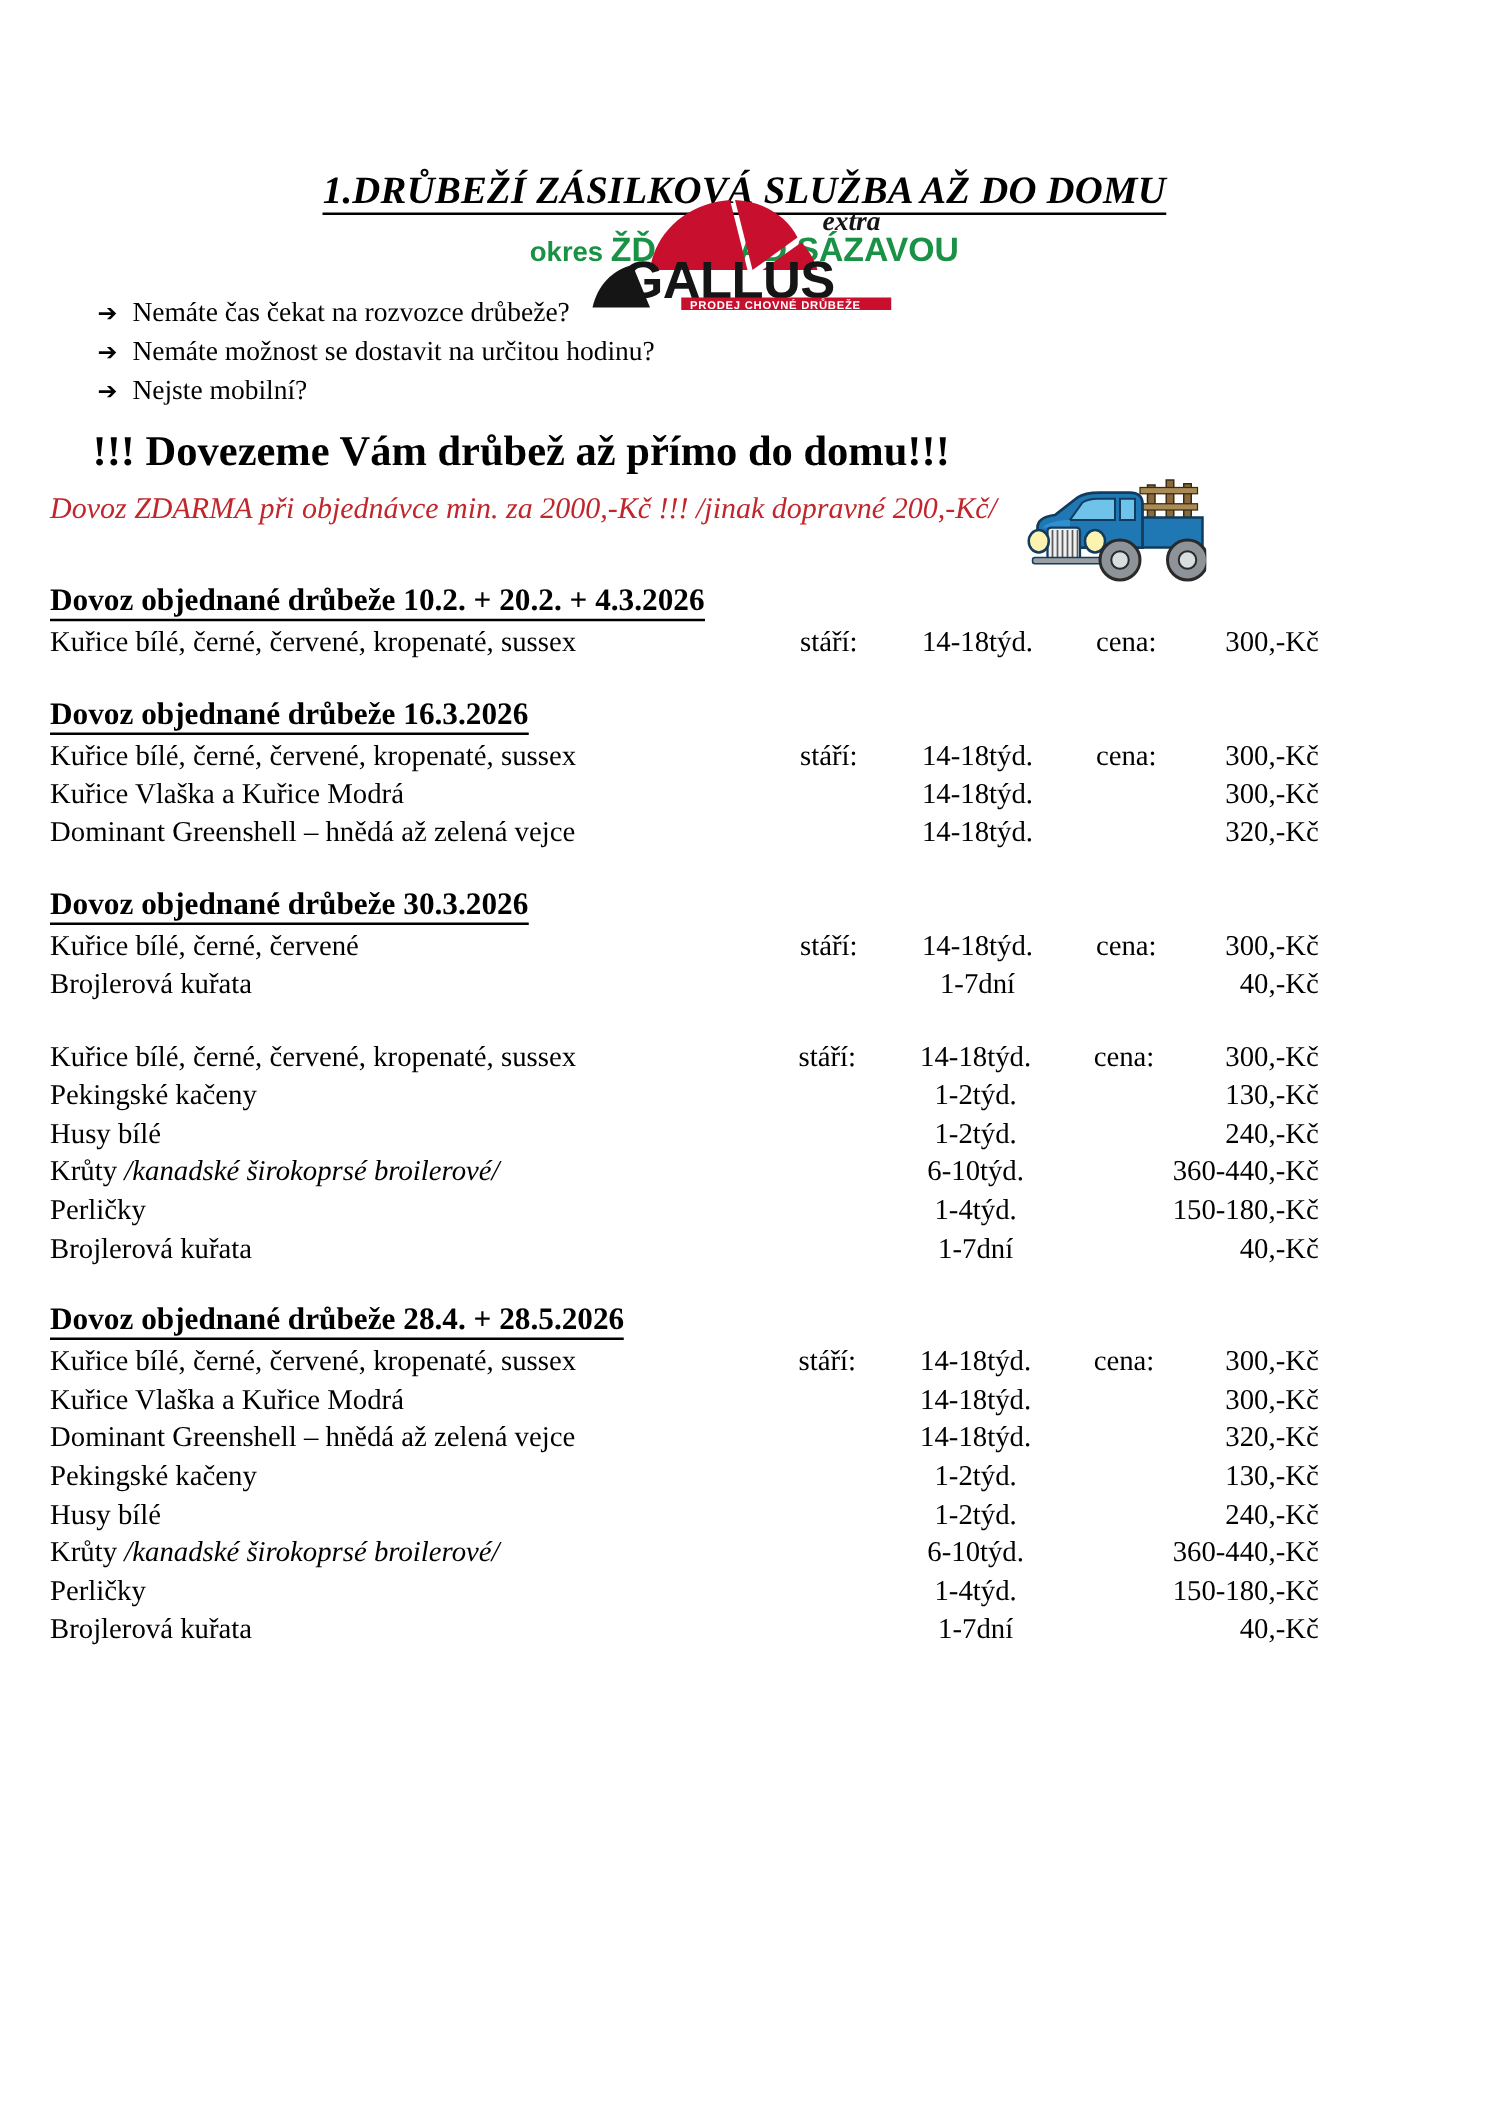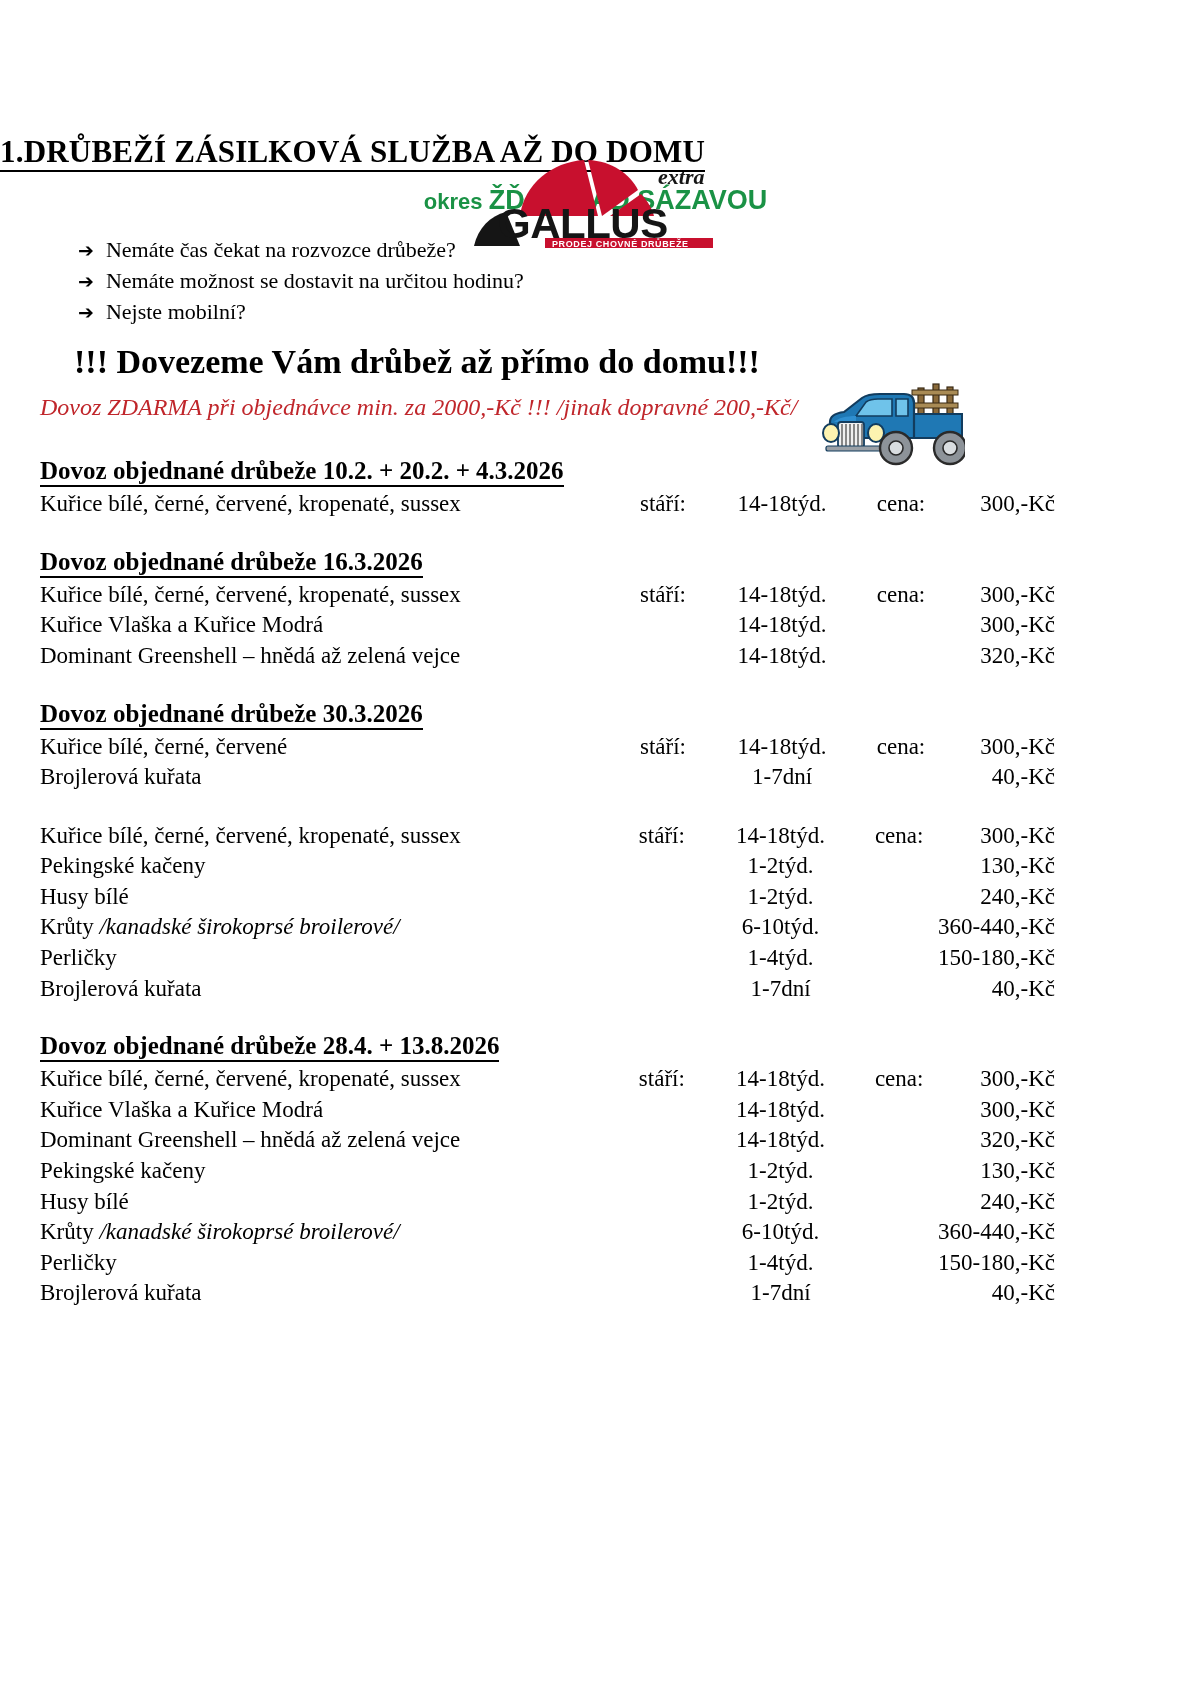--- a/index.html
+++ b/index.html
@@ -36,24 +36,26 @@
   .logo {
     position: relative;
     width: 272px;
     height: 94px;
   }
   .logo svg { display: block; }
 
   
   .title {
     margin-top: 136px;
+    text-align: center;
     font-size: 31px;
     font-weight: bold;
     letter-spacing: 0.2px;
     line-height: 1.05;
+    font-style: italic;
   }
   .title span {
     border-bottom: 2px solid #000;
     padding-bottom: 1px;
   }
   .subtitle {
     margin-top: 16px;
     text-align: center;
     font-family: "Liberation Sans", "DejaVu Sans", sans-serif;
     font-size: 27px;
@@ -104,21 +106,21 @@
     margin-left: 40px;
     font-size: 24px;
     font-style: italic;
     color: #c0262b;
     white-space: nowrap;
   }
   .freeship b { font-weight: normal; }
 
   
   .sections {
-    margin-top: 36px;
+    margin-top: 46px;
     margin-left: 40px;
     width: 1015px;
   }
   .section { margin-bottom: 28px; }
   .section-heading {
     font-size: 25px;
     font-weight: bold;
     margin-bottom: 4px;
   }
   .section-heading span {
@@ -348,21 +350,21 @@
               <td class="c-name"><span>Brojlerová kuřata</span></td>
               <td class="c-lbl-a"></td>
               <td class="c-age">1-7dní</td>
               <td class="c-lbl-p"></td>
               <td class="c-price">40,-Kč</td>
             </tr>
           </tbody>
         </table>
       </div>
       <div class="section">
-        <div class="section-heading"><span>Dovoz objednané drůbeže 28.4. + 13.8.2026</span></div>
+        <div class="section-heading"><span>Dovoz objednané drůbeže 28.4. + 28.5.2026</span></div>
         <table class="rows">
           <tbody>
             <tr>
               <td class="c-name"><span>Kuřice bílé, černé, červené, kropenaté, sussex</span></td>
               <td class="c-lbl-a">stáří:</td>
               <td class="c-age">14-18týd.</td>
               <td class="c-lbl-p">cena:</td>
               <td class="c-price">300,-Kč</td>
             </tr>
             <tr>

